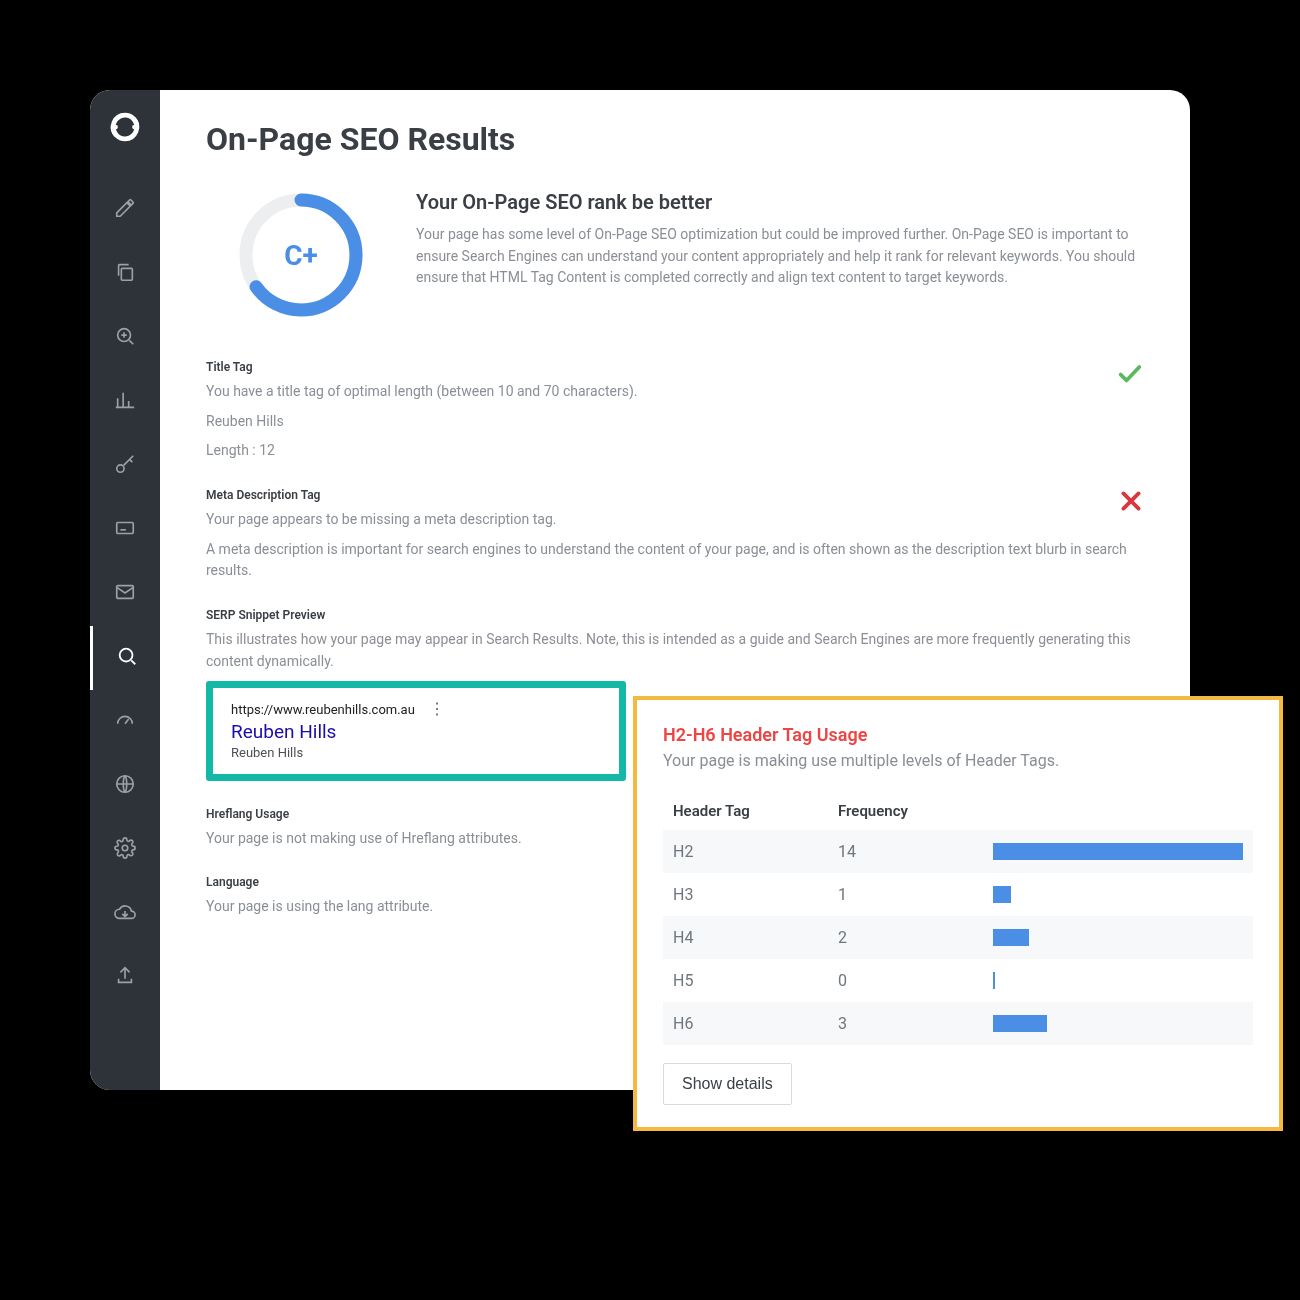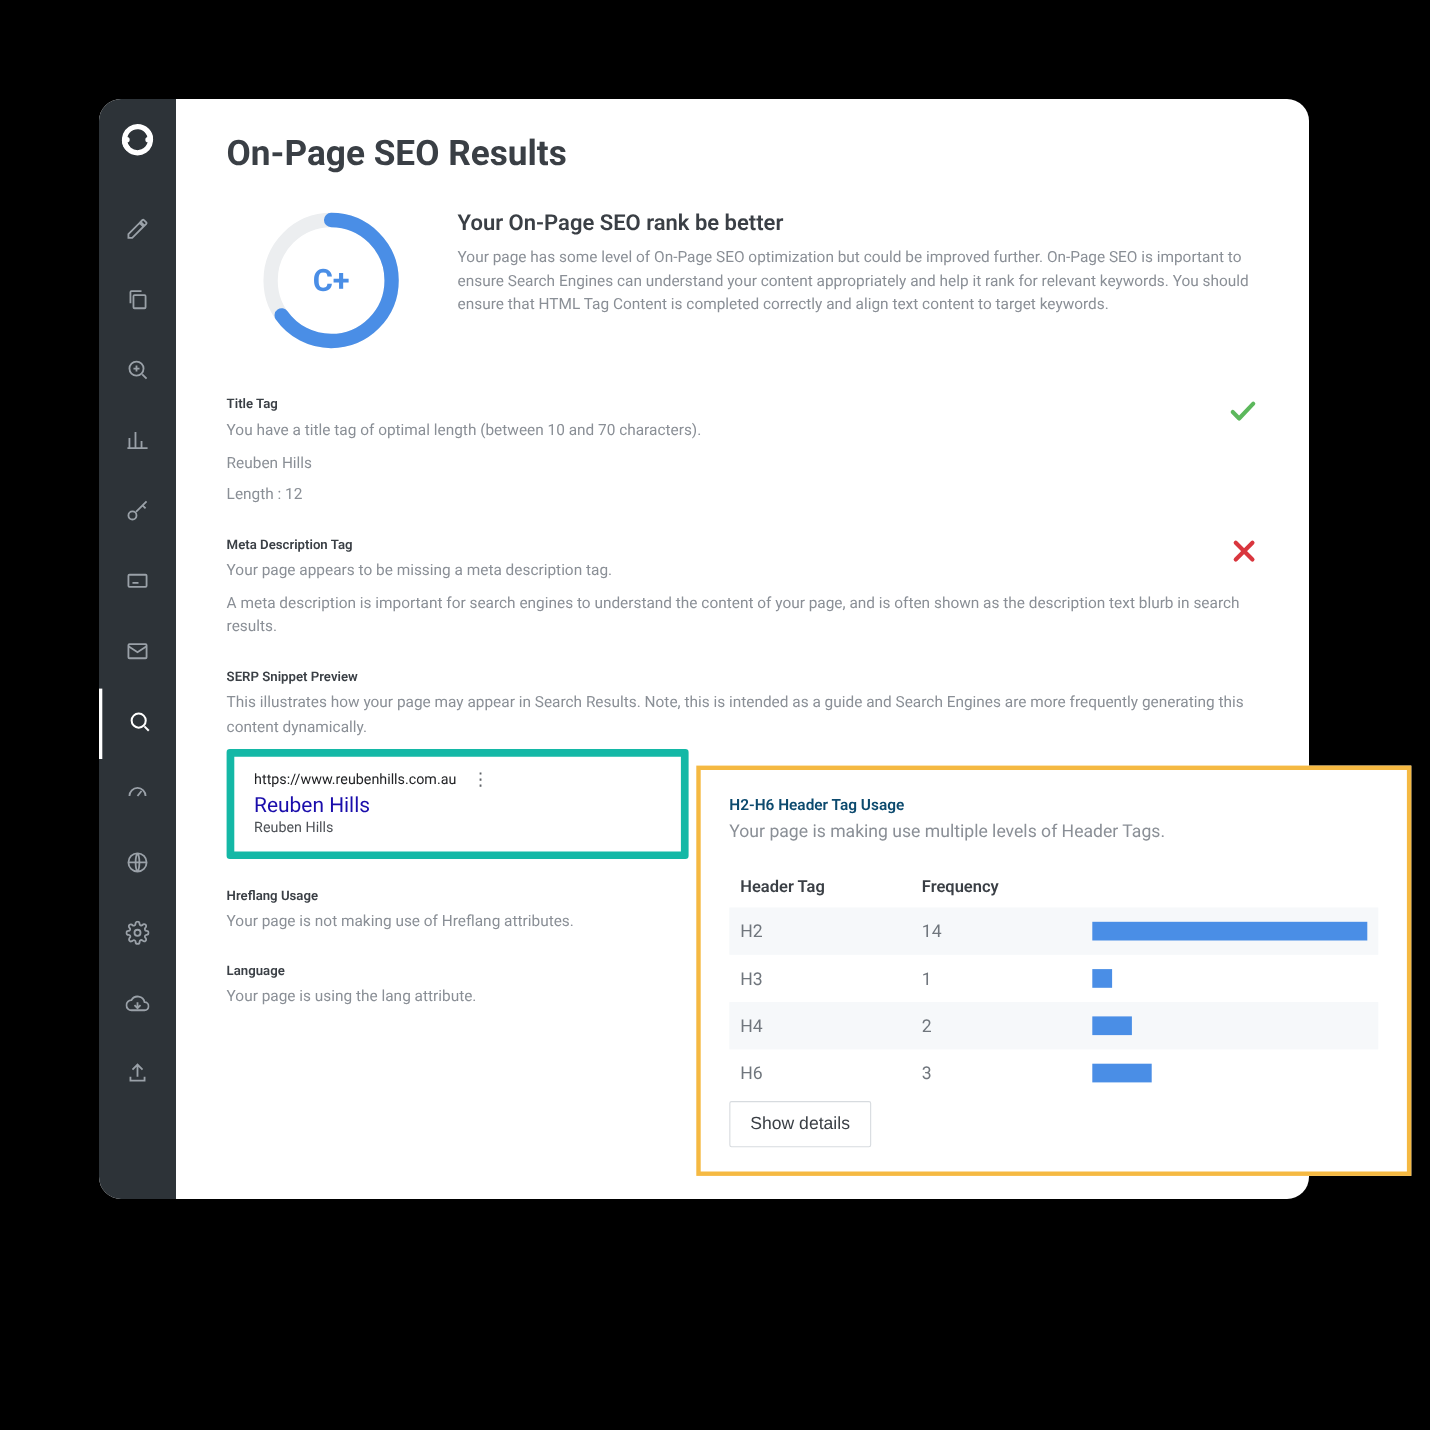--- a/index.html
+++ b/index.html
@@ -146,23 +146,23 @@
     .overlay-card {
       position: absolute;
       top: 696px;
       left: 633px;
       width: 650px;
       background: #fff;
       border: 4px solid #f5b942;
       padding: 24px 26px 22px 26px;
     }
     .overlay-title {
-      font-size: 14px;
+      font-size: 18px;
       font-weight: 600;
-      color: #0c4a6e;
+      color: #ef4444;
       margin-bottom: 6px;
     }
     .overlay-desc {
       font-size: 16px;
       color: #8a8f96;
       margin-bottom: 22px;
     }
     .freq-table {
       width: 100%;
     }
@@ -184,21 +184,21 @@
       background: #f6f8fa;
     }
     .col-tag { width: 165px; font-size: 16px; color: #70767d; }
     .col-freq { width: 155px; font-size: 16px; color: #70767d; }
     .col-bar { flex: 1; }
     .bar {
       height: 17px;
       background: #4a8ee6;
     }
     .show-details-btn {
-      margin-top: 4px;
+      margin-top: 18px;
       padding: 11px 18px;
       border: 1px solid #d7dbdf;
       background: #fff;
       font-size: 16px;
       color: #3a3f45;
       cursor: pointer;
       border-radius: 2px;
     }
   </style>
 </head>
@@ -381,20 +381,27 @@
           </div>
         </div>
         <div class="freq-row">
           <div class="col-tag">H4</div>
           <div class="col-freq">2</div>
           <div class="col-bar">
             <div class="bar" style="width:14.285714285714285%"></div>
           </div>
         </div>
         <div class="freq-row">
+          <div class="col-tag">H5</div>
+          <div class="col-freq">0</div>
+          <div class="col-bar">
+            <div class="bar" style="width:2px"></div>
+          </div>
+        </div>
+        <div class="freq-row">
           <div class="col-tag">H6</div>
           <div class="col-freq">3</div>
           <div class="col-bar">
             <div class="bar" style="width:21.428571428571427%"></div>
           </div>
         </div>
       </div>
   </div>
   <button class="show-details-btn">Show details</button>
 </div>

